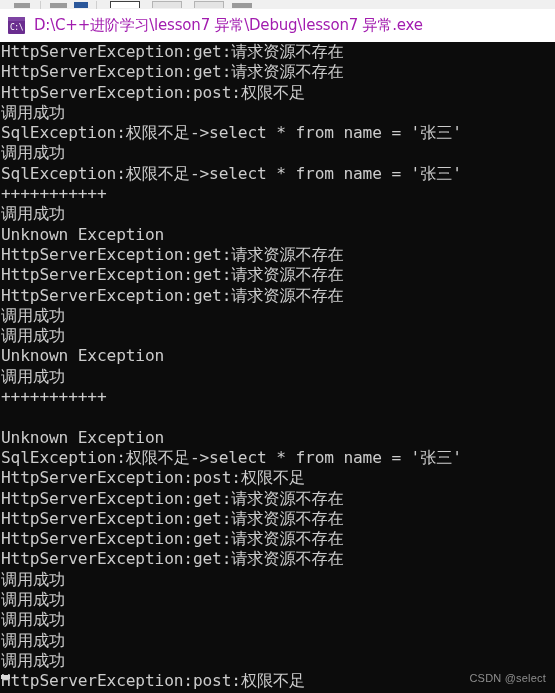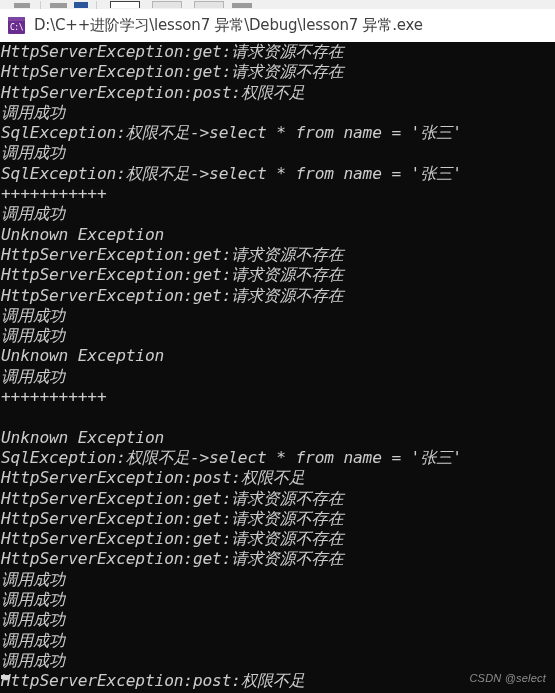--- a/index.html
+++ b/index.html
@@ -102,34 +102,33 @@
     color: #ffffff;
     font-family: "DejaVu Sans Mono", monospace;
     font-size: 8px;
     line-height: 13px;
     text-align: center;
     letter-spacing: -0.5px;
   }
   .title-text {
     font-family: "DejaVu Sans", sans-serif;
     font-size: 15px;
-    color: #404040;
+    color: #a21caf;
     white-space: nowrap;
     letter-spacing: -0.2px;
   }
 
   
   .console {
     position: absolute;
     top: 42px; left: 0;
     width: 555px;
     height: 651px;
     background: #0c0c0c;
     overflow: hidden;
-    font-style: italic;
   }
   .console-lines {
     position: absolute;
     top: 0; left: 1px;
     width: 554px;
   }
   .cline {
     font-family: "DejaVu Sans Mono", "Liberation Mono", monospace;
     font-size: 16.2px;
     line-height: 20.3px;

